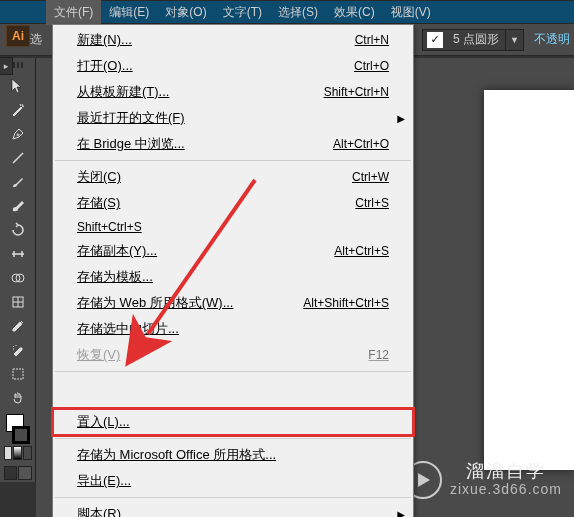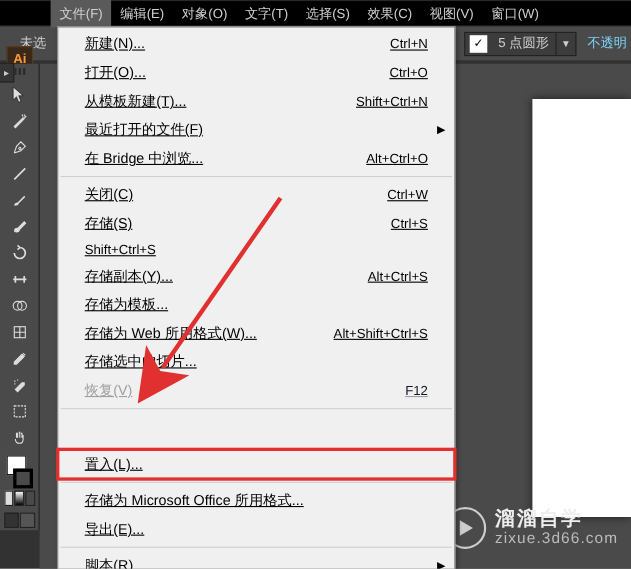--- a/index.html
+++ b/index.html
@@ -1,18 +1,18 @@
 <!DOCTYPE html>
 <html><head>
   <meta charset="utf-8">
   <style>
     * { margin: 0; padding: 0; box-sizing: border-box; font-family: "Microsoft YaHei", "SimSun", sans-serif; }
     body { width: 574px; height: 517px; background: #323232; overflow: hidden; position: relative; }
     
-    .menubar { height: 24px; background: #000000; display: flex; align-items: center; padding-left: 46px; border-top: 1px solid #282828; border-bottom: 1px solid #282828; }
+    .menubar { height: 24px; background: #0c4a6e; display: flex; align-items: center; padding-left: 46px; border-top: 1px solid #282828; border-bottom: 1px solid #282828; }
     .menubar-item { color: #d0d0d0; font-size: 12px; padding: 4px 8px; cursor: pointer; }
     .menubar-item.active { background: #5a5a5a; }
     
     .toolbar { height: 32px; background: #4a4a4a; display: flex; align-items: center; color: #d0d0d0; font-size: 12px; padding-left: 18px; border-bottom: 1px solid #282828; }
     .toolbar .spacer { flex:1 }
     .toolbar .sel-box { display:flex; align-items:center; border:1px solid #222; background:#3c3c3c; height:22px; margin-left:6px; }
     .toolbar .check { width:16px; height:16px; background:#fff; display:flex; align-items:center; justify-content:center; color:#000; font-size:11px; margin:2px 4px; }
     .toolbar .drop { width:18px; display:flex; align-items:center; justify-content:center; color:#ccc; font-size:9px; border-left:1px solid #222; height:100%; }
     .toolbar .unsel { color:#7dd3fc; margin:0 4px 0 10px; }
     
@@ -26,52 +26,51 @@
     .left-tools .fill-box { width:18px; height:18px; background:#fff; border:1px solid #000; position:absolute; top:0; left:2px; }
     .left-tools .stroke-box { width:18px; height:18px; background:#4a4a4a; border:3px solid #000; position:absolute; bottom:0; right:2px; }
     .left-tools .mini { width:28px; height:16px; display:flex; gap:1px; margin-top:2px; }
     .left-tools .mini div { flex:1; height:14px; border:1px solid #222; }
     
     .dropdown-menu { position: absolute; left: 52px; top: 24px; width: 362px; background: #f0f0f0; border: 1px solid #7a7a7a; box-shadow: 2px 2px 4px rgba(0,0,0,0.3); z-index: 100; padding: 2px 0; }
     .menu-item { display: flex; align-items: center; padding: 4px 24px 4px 24px; font-size: 13px; color: #000; cursor: pointer; position: relative; text-decoration: underline; }
     .menu-item.disabled { color: #a0a0a0; }
     .menu-item .label { flex: 1; }
     .menu-item .shortcut { color: #000; font-size: 12px; }
-    .menu-item.disabled .shortcut { color: #0f172a; }
+    .menu-item.disabled .shortcut { color: #737373; }
     .menu-item .submenu-arrow { position: absolute; right: 8px; font-size: 10px; }
     .menu-sep { height: 1px; background: #d0d0d0; margin: 3px 2px; }
     .menu-item.highlight { outline: 3px solid #e03030; outline-offset: -1px; margin-top: 37px; }
     
     .canvas-bg { position:absolute; left:36px; top:58px; right:0; bottom:0; background:#4a4a4a; }
     .canvas { position:absolute; right:0; top:32px; width:90px; height:380px; background:#fff; box-shadow:0 0 8px rgba(0,0,0,0.6); }
     
     .red-arrow { position: absolute; left: 140px; top: 176px; z-index: 200; pointer-events:none; }
     .red-arrow svg { overflow:visible; }
     
     .watermark { position:absolute; right:12px; bottom:18px; z-index:50; color:#eee; display:flex; align-items:center; gap:8px; }
     .watermark .circle { width:38px; height:38px; border:2px solid #ccc; border-radius:50%; display:flex; align-items:center; justify-content:center; }
     .watermark .tri { width:0; height:0; border-left:12px solid #ccc; border-top:7px solid transparent; border-bottom:7px solid transparent; margin-left:3px; }
     .watermark .txt { display:flex; flex-direction:column; line-height:1.1; }
-    .watermark .big { font-size:18px; font-weight:bold; letter-spacing:2px; }
+    .watermark .big { font-size:18px; font-weight:normal; letter-spacing:2px;text-align:center; }
     .watermark .small { font-size:14px; color:#bbb; letter-spacing:1px; }
     
-    .ai-logo { position:absolute; left:6px; top:42px; width:24px; height:22px; background:#3a2818; color:#ff9a3c; font-size:12px; font-weight:bold; display:flex; align-items:center; justify-content:center; border:1px solid #5a3a20; }
+    .ai-logo { position:absolute; left:6px; top:25px; width:24px; height:22px; background:#3a2818; color:#ff9a3c; font-size:12px; font-weight:bold; display:flex; align-items:center; justify-content:center; border:1px solid #5a3a20; }
   </style>
 </head>
 <body>
 
 <div class="menubar">
   <div class="menubar-item active">文件(F)</div>
   <div class="menubar-item">编辑(E)</div>
   <div class="menubar-item">对象(O)</div>
   <div class="menubar-item">文字(T)</div>
   <div class="menubar-item">选择(S)</div>
   <div class="menubar-item">效果(C)</div>
   <div class="menubar-item">视图(V)</div>
-  <div class="menubar-item">窗口(W)</div>
 </div>
 
 <div class="ai-logo">Ai</div>
 
 <div class="toolbar">
   <span>未选</span>
   <span class="spacer"></span>
   <div class="sel-box">
     <div class="check">✓</div>
     <span style="padding:0 6px">5 点圆形</span>

